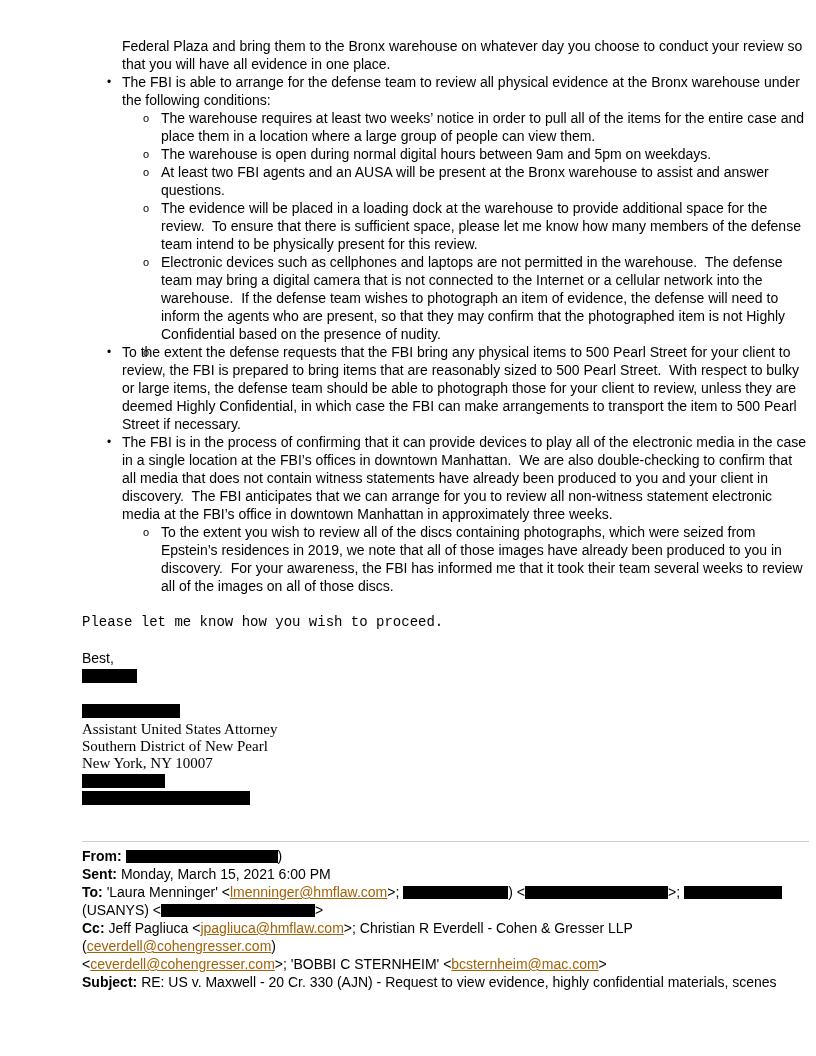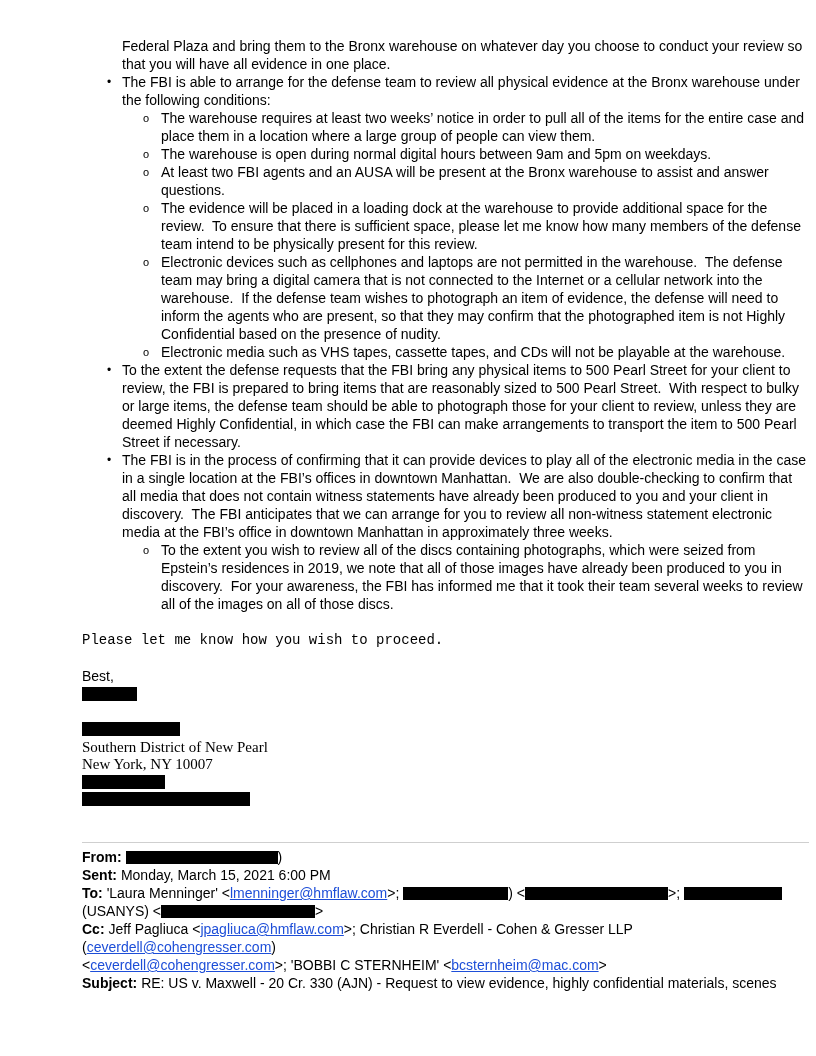--- a/index.html
+++ b/index.html
@@ -23,45 +23,46 @@
   .closing { margin-top:18px;font-family:Liberation Mono, monospace; }
   .signoff { margin-top:18px; }
   .redaction { display:inline-block; background:#000; height:13px; vertical-align:-2px; }
   .redaction.block { display:block; height:14px; margin-top:2px; }
   .signature { margin-top:21px; font-family:"Liberation Serif", serif; font-size:15px; line-height:17px; }
   .signature .sig-red { display:block; height:14px; background:#000; margin:2px 0 3px 0; }
   .signature .sig-line { white-space:pre-wrap; }
   .rule { border:0; border-top:1px solid #cfcfcf; margin:36px 0 5px 0; }
   .hdr-row { white-space:pre-wrap; }
   .hdr-row .lbl { font-weight:bold; }
-  .email-link { color:#1d4ed8; text-decoration:underline; }
+  .email-link { color:#a16207; text-decoration:underline; }
 </style>
 </head>
 <body>
 
 <div class="page">
   <div class="content">
     <p class="para indent">Federal Plaza and bring them to the Bronx warehouse on whatever day you choose to conduct your review so that you will have all evidence in one place.</p>
     <div id="bullet-list">
         <div class="li lvl1"><span class="marker">•</span><span class="txt">The FBI is able to arrange for the defense team to review all physical evidence at the Bronx warehouse under the following conditions:</span></div>
         <div class="li lvl2"><span class="marker">o</span><span class="txt">The warehouse requires at least two weeks’ notice in order to pull all of the items for the entire case and place them in a location where a large group of people can view them.</span></div>
         <div class="li lvl2"><span class="marker">o</span><span class="txt">The warehouse is open during normal digital hours between 9am and 5pm on weekdays.</span></div>
         <div class="li lvl2"><span class="marker">o</span><span class="txt">At least two FBI agents and an AUSA will be present at the Bronx warehouse to assist and answer questions.</span></div>
         <div class="li lvl2"><span class="marker">o</span><span class="txt">The evidence will be placed in a loading dock at the warehouse to provide additional space for the review.  To ensure that there is sufficient space, please let me know how many members of the defense team intend to be physically present for this review.</span></div>
         <div class="li lvl2"><span class="marker">o</span><span class="txt">Electronic devices such as cellphones and laptops are not permitted in the warehouse.  The defense team may bring a digital camera that is not connected to the Internet or a cellular network into the warehouse.  If the defense team wishes to photograph an item of evidence, the defense will need to inform the agents who are present, so that they may confirm that the photographed item is not Highly Confidential based on the presence of nudity.</span></div>
-        <div class="li lvl2"><span class="marker">o</span><span class="txt">Electronic media such as VHS tapes, cassette tapes, and CDs will not be playable at the warehouse.</span></div>
+        <div class="li lvl2"><span class="marker">o</span></div>
         <div class="li lvl1"><span class="marker">•</span><span class="txt">To the extent the defense requests that the FBI bring any physical items to 500 Pearl Street for your client to review, the FBI is prepared to bring items that are reasonably sized to 500 Pearl Street.  With respect to bulky or large items, the defense team should be able to photograph those for your client to review, unless they are deemed Highly Confidential, in which case the FBI can make arrangements to transport the item to 500 Pearl Street if necessary.</span></div>
         <div class="li lvl1"><span class="marker">•</span><span class="txt">The FBI is in the process of confirming that it can provide devices to play all of the electronic media in the case in a single location at the FBI’s offices in downtown Manhattan.  We are also double-checking to confirm that all media that does not contain witness statements have already been produced to you and your client in discovery.  The FBI anticipates that we can arrange for you to review all non-witness statement electronic media at the FBI’s office in downtown Manhattan in approximately three weeks.</span></div>
         <div class="li lvl2"><span class="marker">o</span><span class="txt">To the extent you wish to review all of the discs containing photographs, which were seized from Epstein’s residences in 2019, we note that all of those images have already been produced to you in discovery.  For your awareness, the FBI has informed me that it took their team several weeks to review all of the images on all of those discs.</span></div>
       </div>
     <p class="para closing">Please let me know how you wish to proceed.</p>
     <p class="para signoff">Best,</p>
     <span class="redaction block" id="signoff-redaction" style="width: 55px;"></span>
     <div id="signature-block" class="signature">
         <span class="sig-red" style="width: 98px;"></span>
+        <div class="sig-line">Assistant United States Attorney</div>
         <div class="sig-line">Southern District of New Pearl</div>
         <div class="sig-line">New York, NY 10007</div>
         <span class="sig-red" style="width: 83px;"></span>
         <span class="sig-red" style="width: 168px;"></span>
       </div>
     <hr class="rule">
     <div id="email-header">
         <div class="hdr-row"><span class="lbl">From:</span> <span class="redaction" style="width: 152px;"></span><span>)</span></div>
         <div class="hdr-row"><span class="lbl">Sent:</span> <span>Monday, March 15, 2021 6:00 PM</span></div>
         <div class="hdr-row"><span class="lbl">To:</span> <span>'Laura Menninger' &lt;</span><a href="#" class="email-link">lmenninger@hmflaw.com</a><span>&gt;; </span><span class="redaction" style="width: 105px;"></span><span>) &lt;</span><span class="redaction" style="width: 143px;"></span><span>&gt;; </span><span class="redaction" style="width: 98px;"></span><br><span>(USANYS) &lt;</span><span class="redaction" style="width: 154px;"></span><span>&gt;</span></div>

